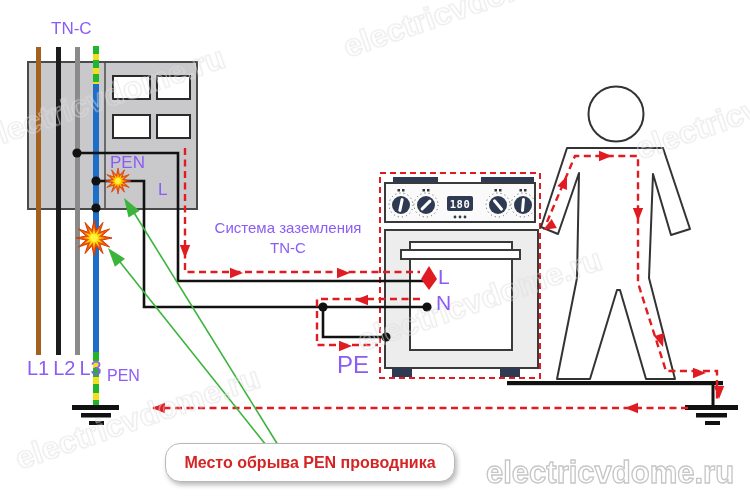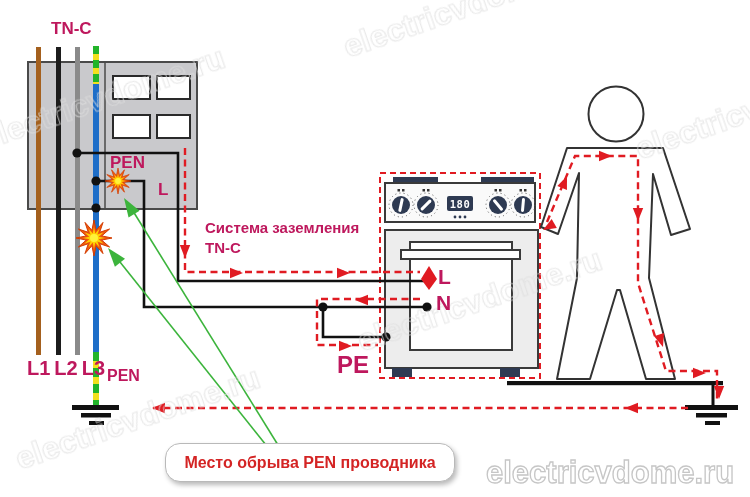--- a/index.html
+++ b/index.html
@@ -1,24 +1,24 @@
 <!DOCTYPE html>
 <html><head>
 <meta charset="utf-8">
 <style>
   html,body{margin:0;padding:0;background:#fff;}
   #stage{position:relative;width:750px;height:497px;background:#ffffff;overflow:hidden;
          font-family:"Liberation Sans","DejaVu Sans",sans-serif;}
   #stage svg{position:absolute;left:0;top:0;}
-  .lbl{position:absolute;color:#be185d;font-weight:bold;white-space:nowrap;}
+  .lbl{position:absolute;color:#8b5cf6;font-weight:normal;white-space:nowrap;}
   .lbl-tnc{left:51px;top:19px;font-size:17px;}
   .lbl-panel{left:136px;top:41px;font-size:15px;}
   .lbl-pen-panel{left:110px;top:153px;font-size:17px;}
   .lbl-l-panel{left:158px;top:180px;font-size:17px;}
-  .lbl-system{left:205px;top:218px;width:166px;text-align:left;font-size:15px;line-height:20px;}
+  .lbl-system{left:205px;top:218px;width:166px;text-align:center;font-size:15px;line-height:20px;}
   .lbl-stove{left:411px;top:137px;font-size:15px;}
   .lbl-l-stove{left:438px;top:265px;font-size:21px;}
   .lbl-n-stove{left:436px;top:291px;font-size:21px;}
   .lbl-pe{left:337px;top:351px;font-size:24px;}
   .lbl-phases{left:27px;top:357px;font-size:20px;}
   .lbl-phases span{margin-right:4px;}
   .lbl-pen-bottom{left:107px;top:367px;font-size:16px;}
   .callout{position:absolute;left:165px;top:443px;width:288px;height:37px;
            background:#fff;border:1.5px solid #b9b9b9;border-radius:15px;
            box-shadow:2px 3px 5px rgba(0,0,0,.28);

